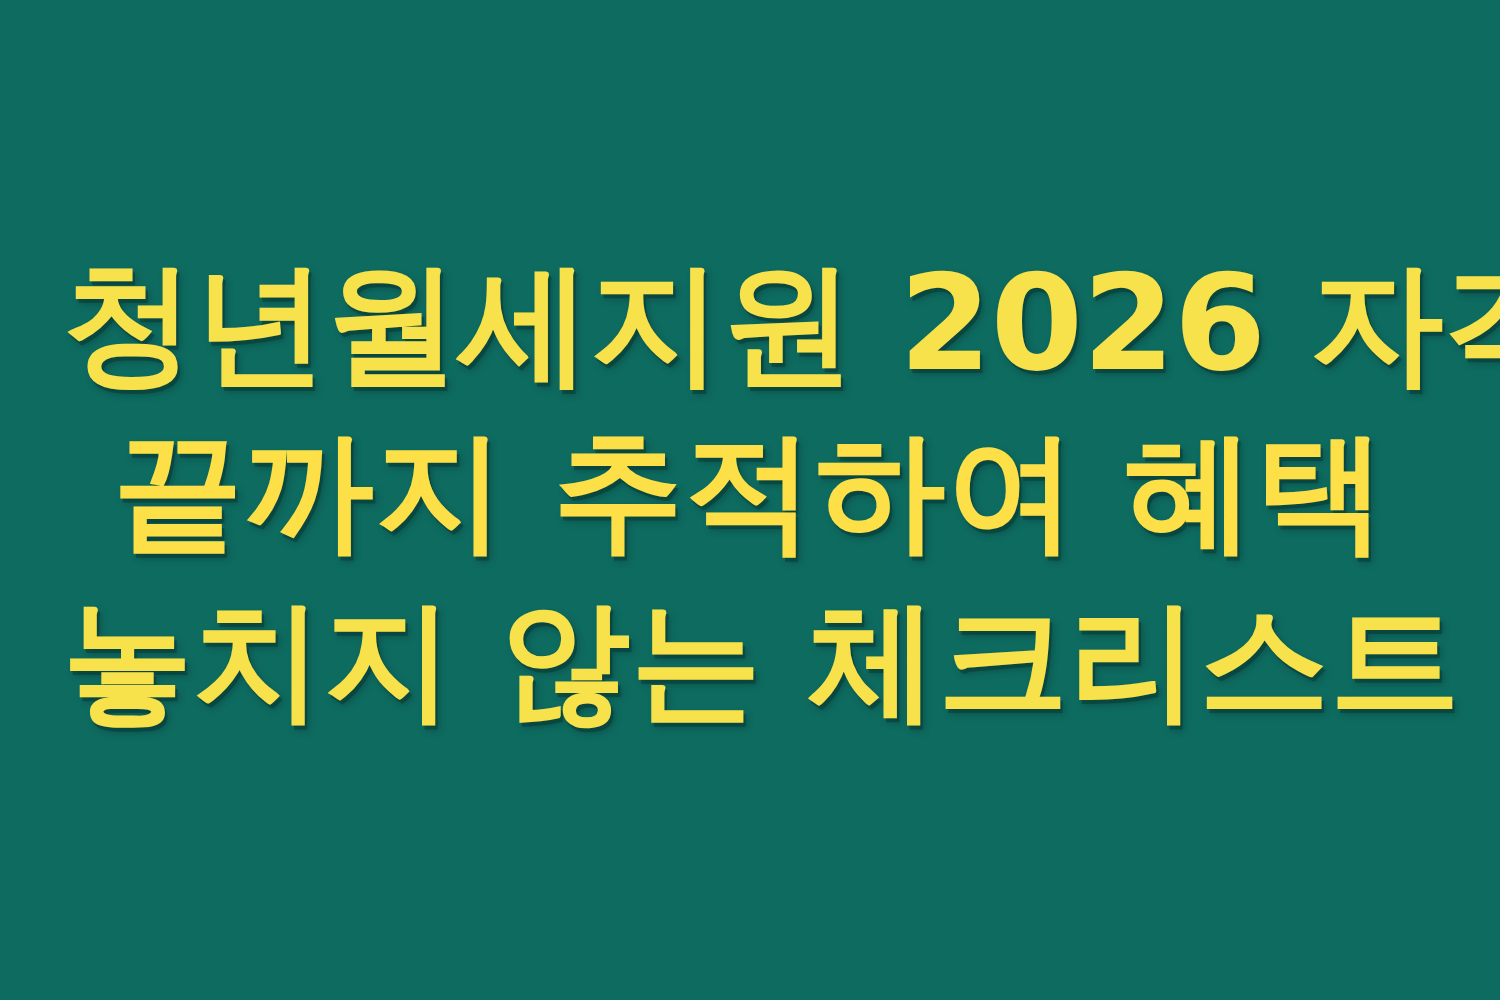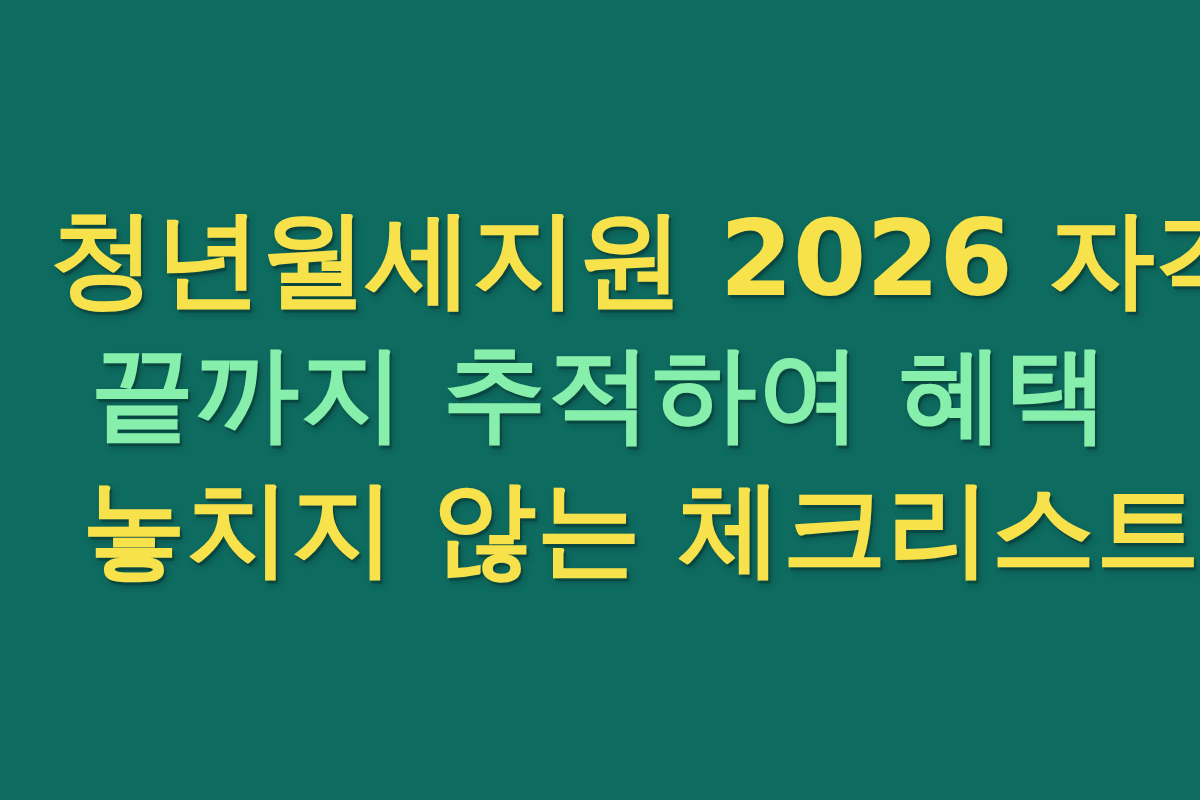--- a/index.html
+++ b/index.html
@@ -49,30 +49,30 @@
     letter-spacing: -0.5px;
     white-space: nowrap;
     text-shadow:
        2px 3px 0 rgba(8, 58, 52, 0.55),
        3px 4px 6px rgba(5, 40, 36, 0.35);
   }
 
   
   .headline-line.line-1 { font-size: 106px; }
   .headline-line.line-2 { font-size: 104px; letter-spacing: 1px; }
-  .headline-line.line-3 { font-size: 104px; letter-spacing: 0.5px; margin-left: 32px; }
+  .headline-line.line-3 { font-size: 104px; letter-spacing: 0.5px; }
 </style>
 </head>
 <body style="background: rgb(14, 107, 96);">
 
 <div class="thumbnail-card" style="background: rgb(14, 107, 96);">
 
   <div class="headline-block">
 
     <span class="headline-line line-1" style="color: rgb(248, 226, 76);">청년월세지원 2026 자격</span>
 
-    <span class="headline-line line-2" style="color: #86efac;">끝까지 추적하여 혜택</span>
+    <span class="headline-line line-2" style="color: #fde047;">끝까지 추적하여 혜택</span>
 
     <span class="headline-line line-3" style="color: rgb(248, 226, 76);">놓치지 않는 체크리스트</span>
 
   </div>
 
 </div>
 
 </body></html>

